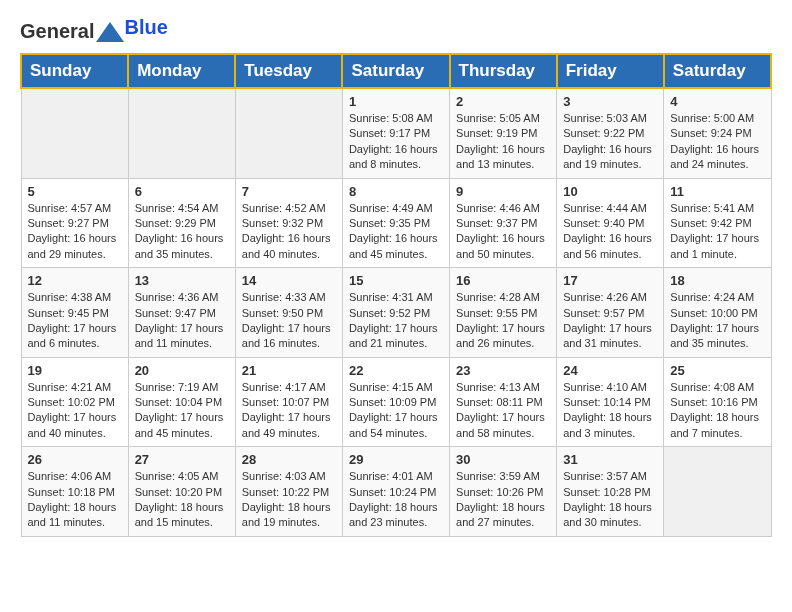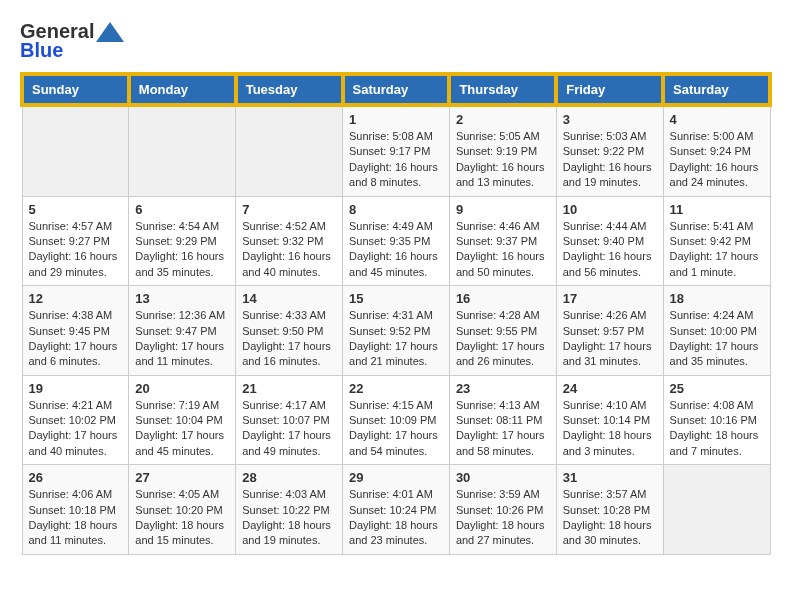--- a/index.html
+++ b/index.html
@@ -11,21 +11,21 @@
       padding: 20px;
     }
     .header {
       display: flex;
       justify-content: space-between;
       align-items: flex-start;
       margin-bottom: 10px;
     }
     .logo {
       display: flex;
-      flex-direction: column;
+      flex-direction: row;
       align-items: flex-start;
     }
     .logo-text {
       display: flex;
       align-items: center;
       font-size: 20px;
       font-weight: bold;
       color: #333;
     }
     .logo-general { color: #333; }
@@ -49,23 +49,23 @@
     .calendar {
       width: 100%;
       border-collapse: collapse;
       border: 1px solid #ccc;
     }
     .calendar th {
       background-color: #2a6db5;
       color: white;
       text-align: left;
       padding: 6px 8px;
-      font-size: 13px;
+      font-size: 17px;
       font-weight: bold;
-      border: 4px solid #eab308;
+      border: 2px solid #eab308;
     }
     .calendar td {
       width: calc(100% / 7);
       vertical-align: top;
       padding: 5px 6px;
       border: 1px solid #ccc;
       font-size: 11px;
       color: #333;
       background: #fff;
       min-height: 80px;
@@ -208,21 +208,21 @@
       <tr>
         <td>
           <span class="day-number">12</span>
           <div class="day-info">Sunrise: 4:38 AM
 Sunset: 9:45 PM
 Daylight: 17 hours
 and 6 minutes.</div>
         </td>
         <td>
           <span class="day-number">13</span>
-          <div class="day-info">Sunrise: 12:36 AM
+          <div class="day-info">Sunrise: 4:36 AM
 Sunset: 9:47 PM
 Daylight: 17 hours
 and 11 minutes.</div>
         </td>
         <td>
           <span class="day-number">14</span>
           <div class="day-info">Sunrise: 4:33 AM
 Sunset: 9:50 PM
 Daylight: 17 hours
 and 16 minutes.</div>

